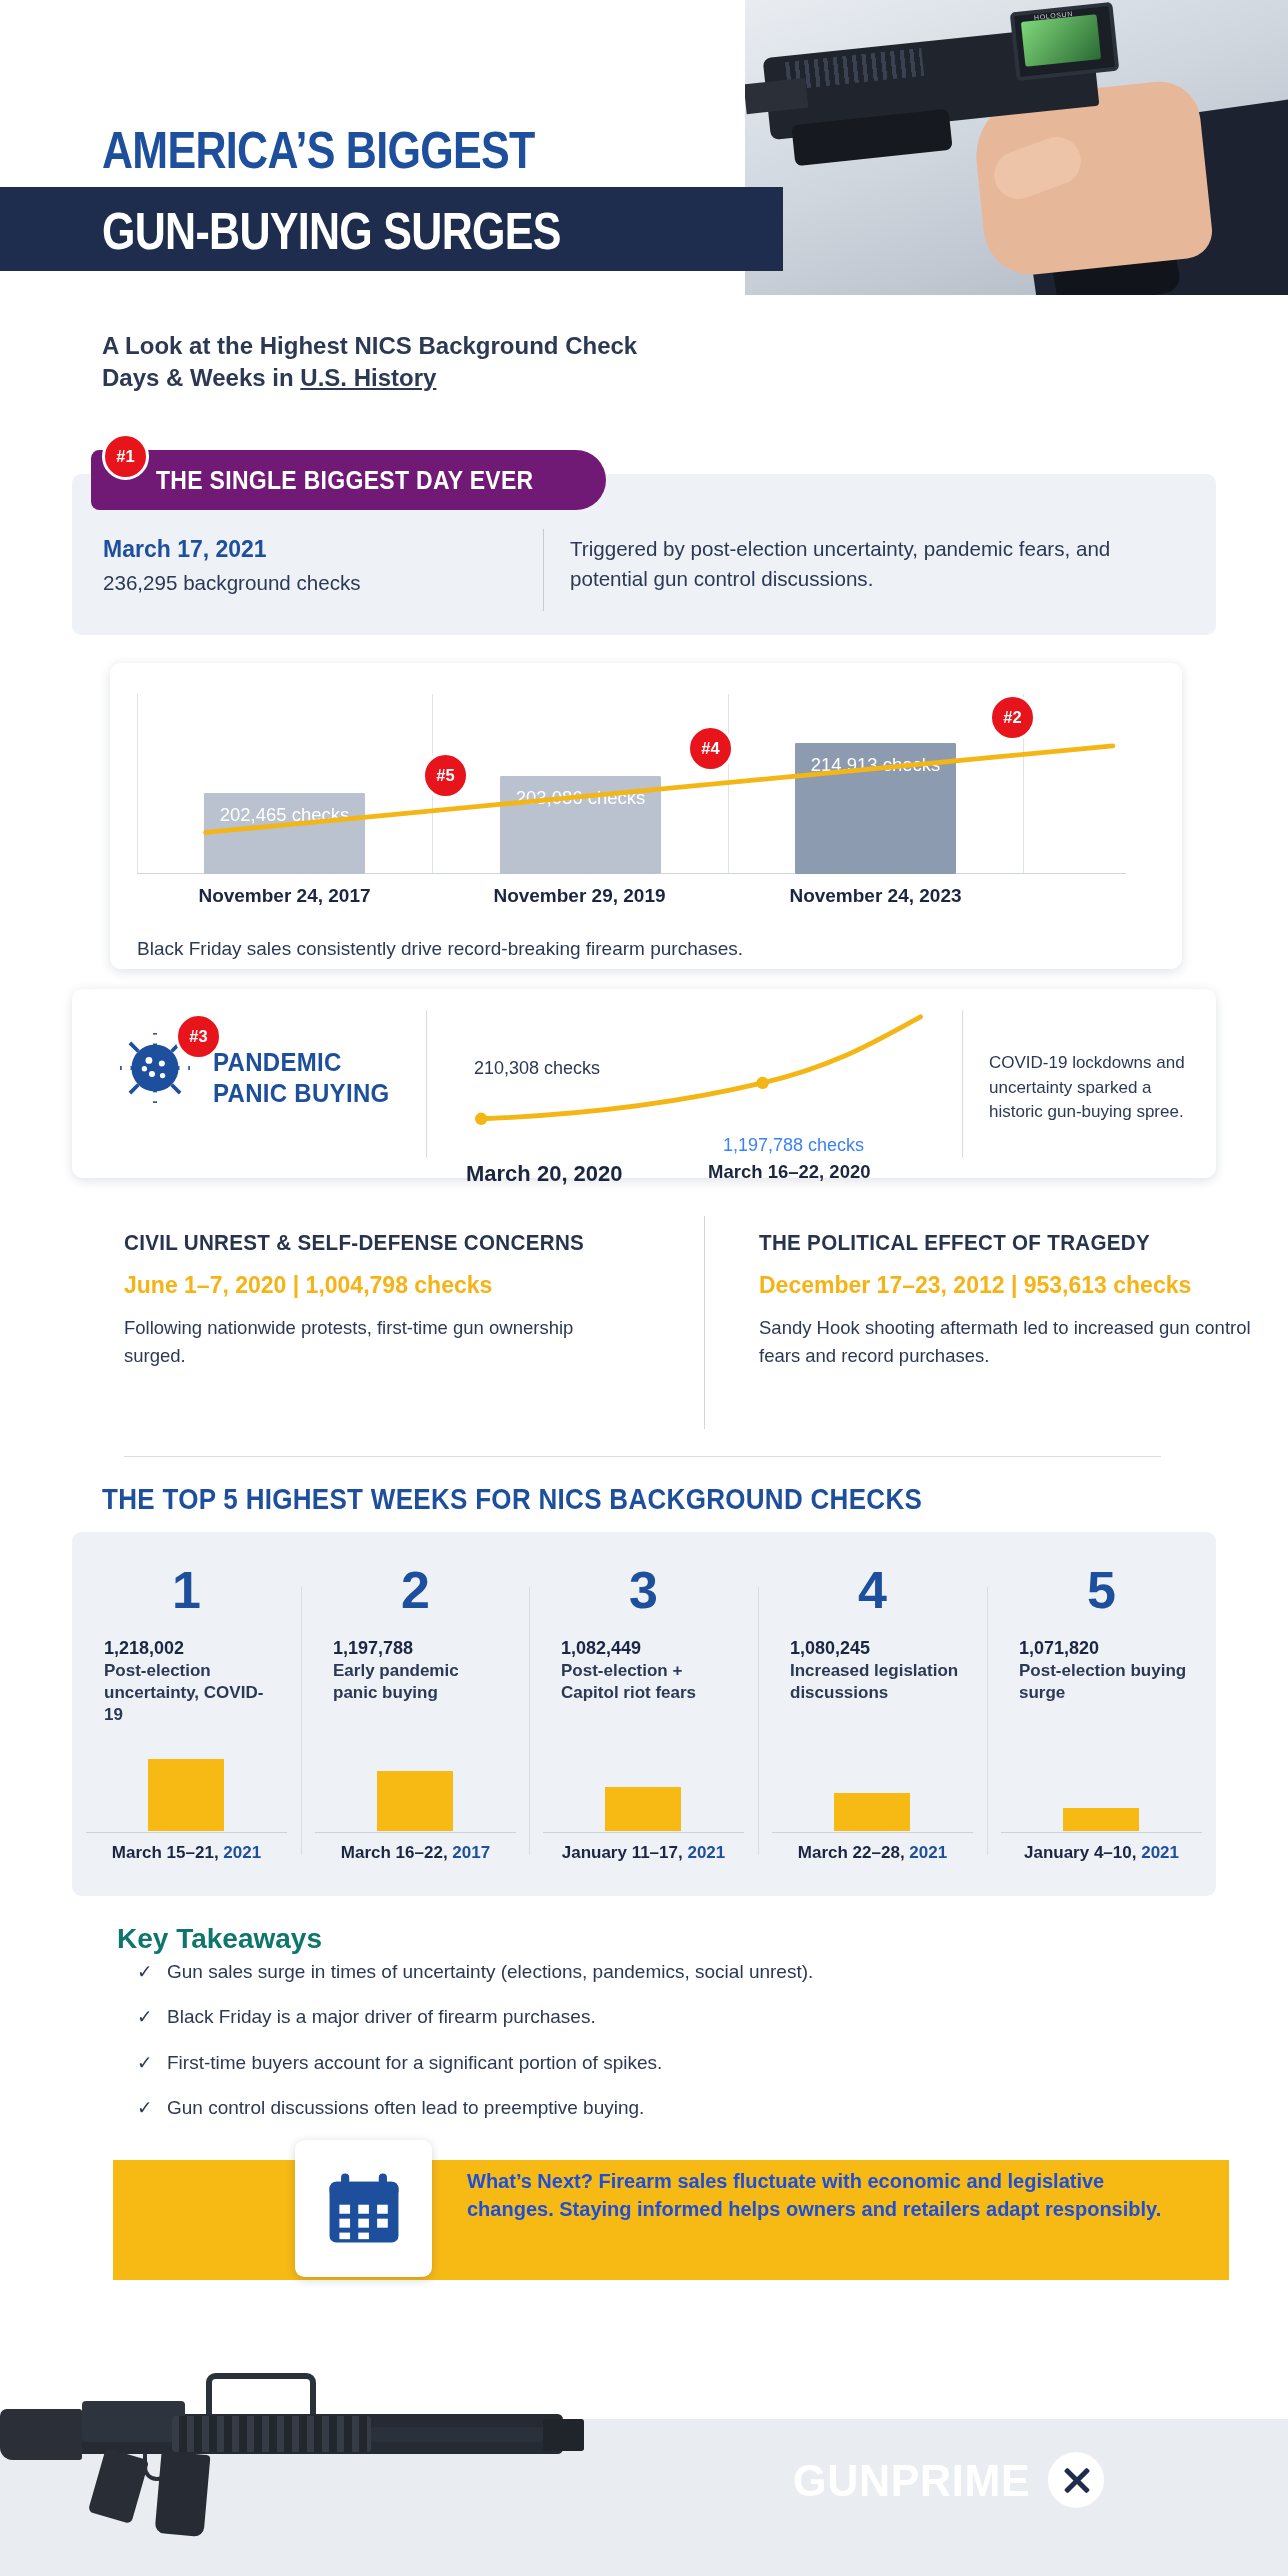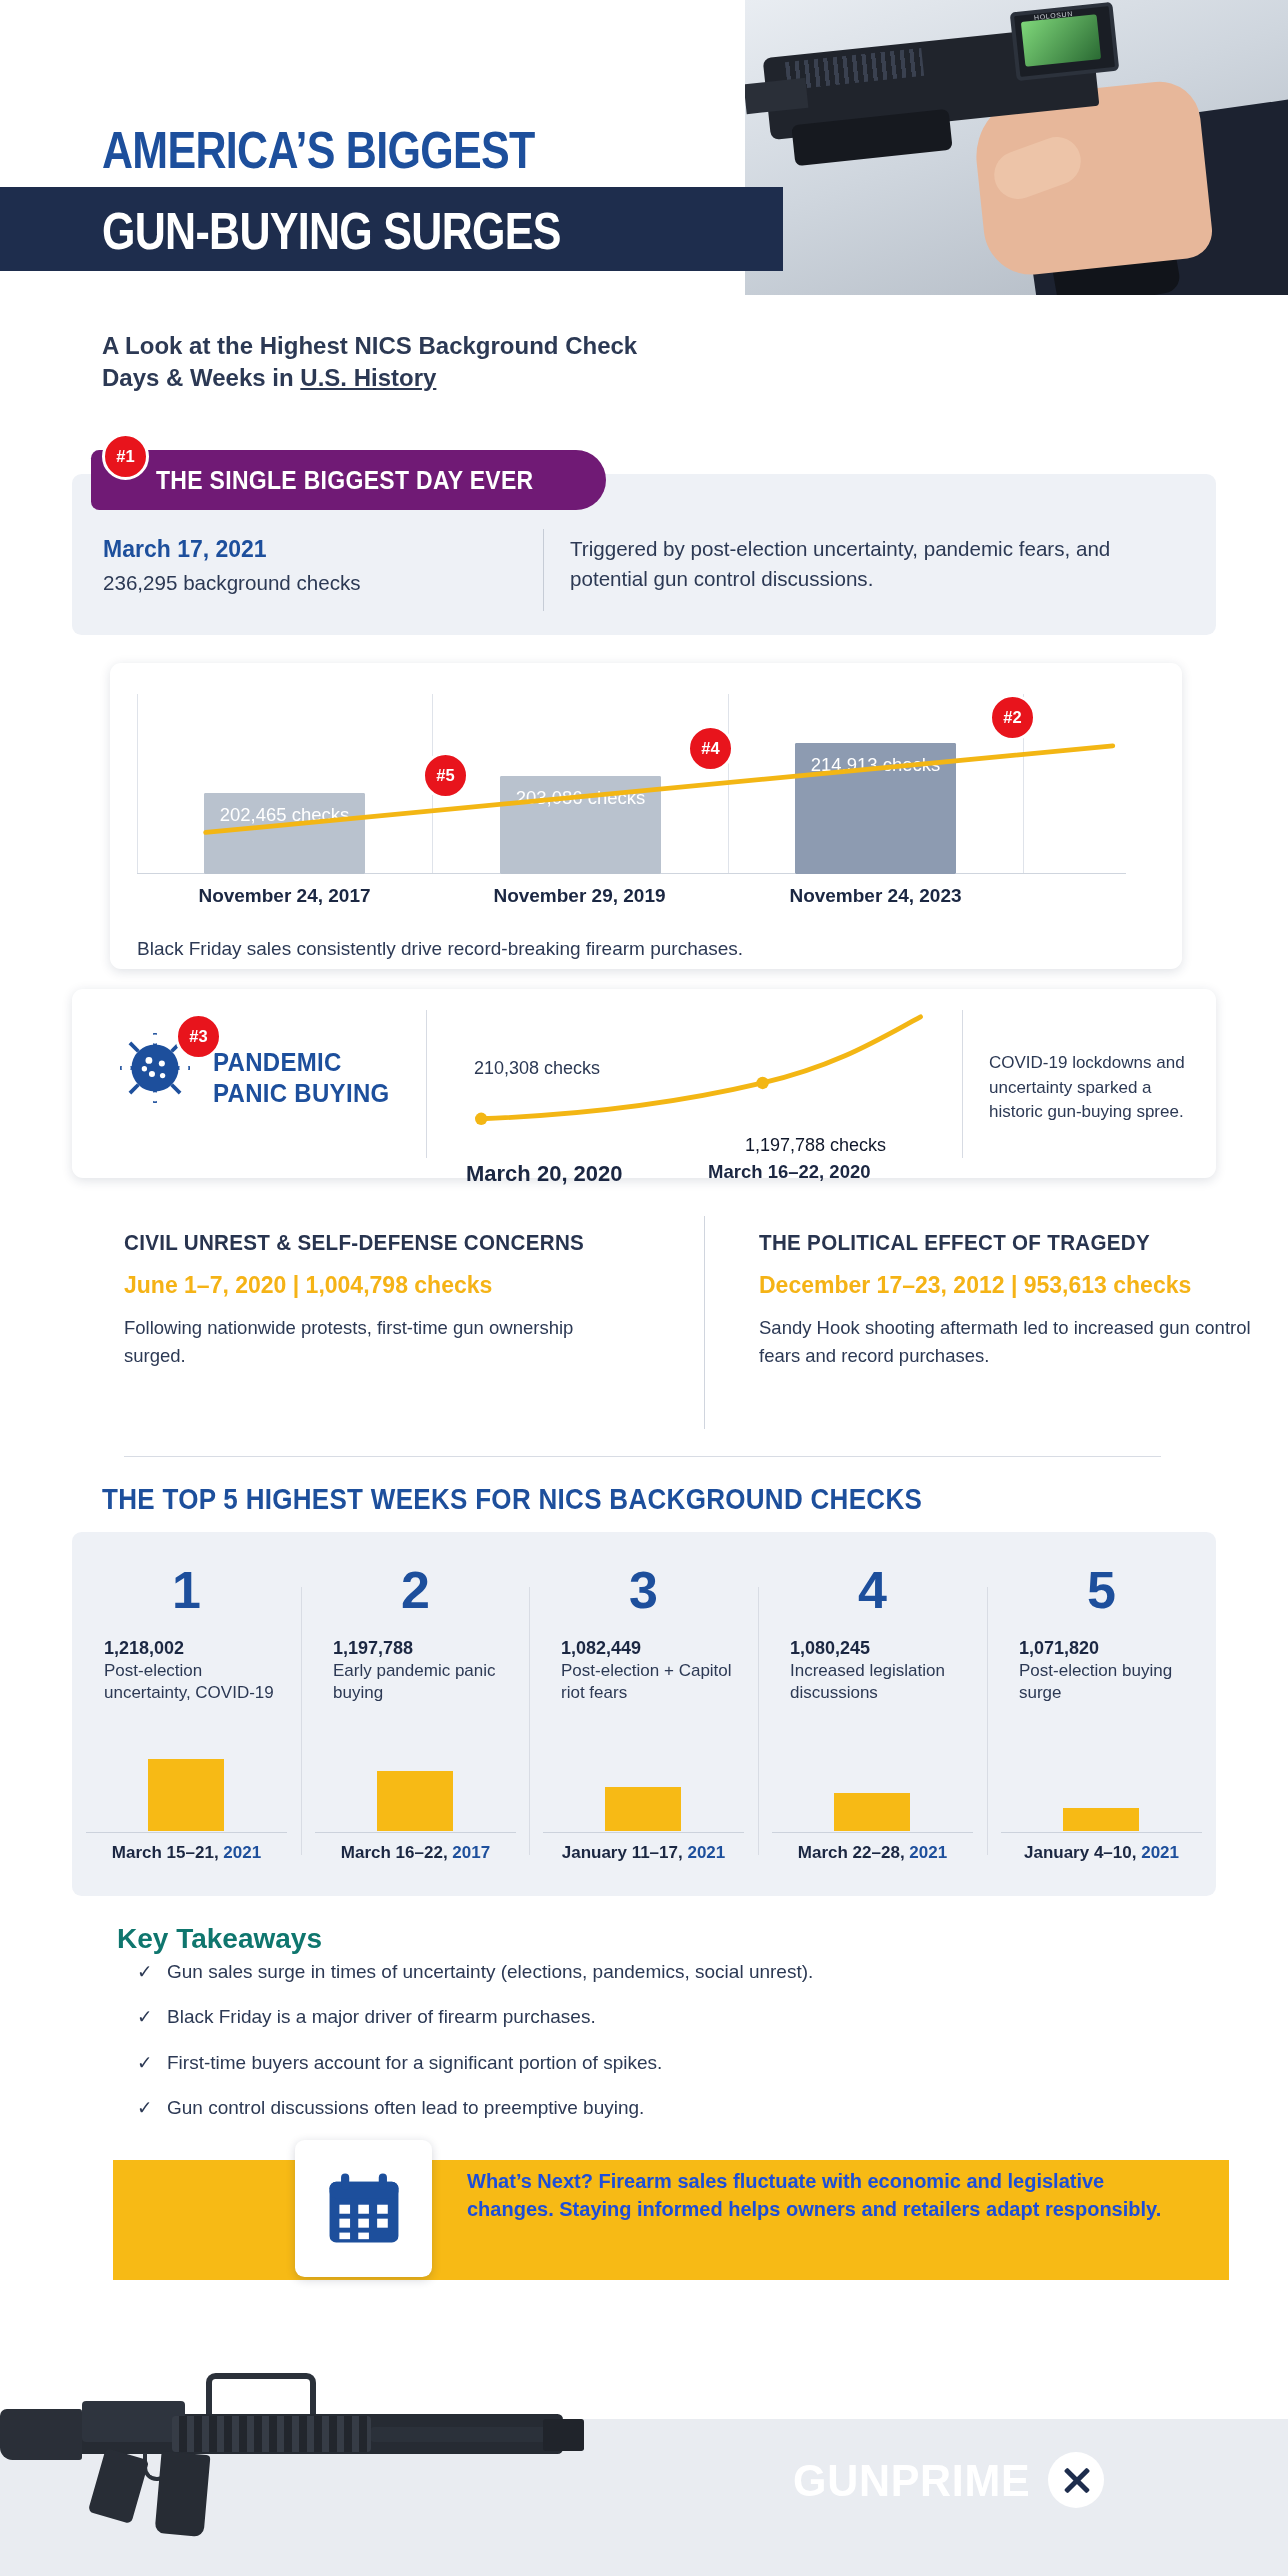--- a/index.html
+++ b/index.html
@@ -195,21 +195,21 @@
   .b3 { left: 175px; top: 1013px; }
   .s3-title {
     position: absolute; left: 213px; top: 1050px;
     font-size: 24px; font-weight: 900; color: #1d4f9c; line-height: 1.18;
     letter-spacing: 0.3px; transform: scaleY(1.1);
   }
   .s3-divL { position: absolute; left: 426px; top: 1010px; width: 1.4px; height: 148px; background: #d7dbe3; }
   .s3-divR { position: absolute; left: 962px; top: 1010px; width: 1.4px; height: 148px; background: #d7dbe3; }
   .s3-chart { position: absolute; left: 440px; top: 1010px; width: 508px; height: 148px; }
   .s3-v1 { position:absolute; left: 474px; top: 1058px; font-size: 18px; color:#2c3954;}
-  .s3-v2 { position:absolute; left: 745px; top: 1135px; font-size: 18px; color:#0f172a;text-align:right;}
+  .s3-v2 { position:absolute; left: 723px; top: 1135px; font-size: 18px; color:#3b82f6;text-align:right;}
   .s3-d1 { position:absolute; left: 466px; top: 1161px; font-size: 22px; font-weight: 700; color:#1b2742;}
   .s3-d2 { position:absolute; left: 708px; top: 1161px; font-size: 18.5px; font-weight: 700; color:#1b2742;}
   .s3-right {
     position: absolute; left: 989px; top: 1051px; width: 206px;
     font-size: 17px; line-height: 1.45; color: #2c3954;
   }
 
   
   .s4 { position: absolute; left: 72px; top: 1230px; width: 1144px; }
   .s4-col { position: absolute; top: 0; width: 501px; }
@@ -230,21 +230,21 @@
     position: absolute; left: 72px; top: 1532px;
     width: 1144px; height: 364px;
     background: #eef1f6; border-radius: 9.6px;
   }
   .s5-cols { position: absolute; left: 72px; top: 1532px; width: 1144px; height: 364px; }
   .s5-col { position: absolute; top: 0; width: 229px; height: 364px; }
   .s5-vdiv { position: absolute; top: 55px; width: 1.4px; height: 268px; background: #d8dce4; }
   .s5-rank { position: absolute; left: 0; right: 0; top: 27.5px; text-align: center;
              font-size: 52px; font-weight: 700; color: #1d4f9c; }
   .s5-num { position: absolute; left: 32px; top: 106px; font-size: 18px; font-weight: 700; color: #1b2742; }
-  .s5-desc { position: absolute; left: 32px; top: 128px; width: 172px; font-size: 17px; line-height: 1.3; color: #2c3954; }
+  .s5-desc { position: absolute; left: 32px; top: 128px; width: 172px; font-size: 17px; line-height: 1.3; color: #2c3954; font-weight: bold; }
   .s5-bar { position: absolute; bottom: 65px; width: 76px; background: #f7ba15; }
   .s5-axis { position: absolute; left: 13.7px; right: 13.7px; bottom: 63px; height: 1.4px; background: #ccd2dc; }
   .s5-date { position: absolute; left: 0; right: 0; bottom: 33px; text-align: center;
              font-size: 17px; font-weight: 700; color: #1b2742; }
   .s5-date .yr { color: #1d4f9c; }
 
   
   .kt-title { position: absolute; left: 117px; top: 1923px; font-size: 28px; font-weight: 700; color: #0f766e; }
   .kt-list { position: absolute; left: 137px; top: 1961px; width: 996px; }
   .kt-item { display: flex; align-items: flex-start; margin-bottom: 23.4px; }

